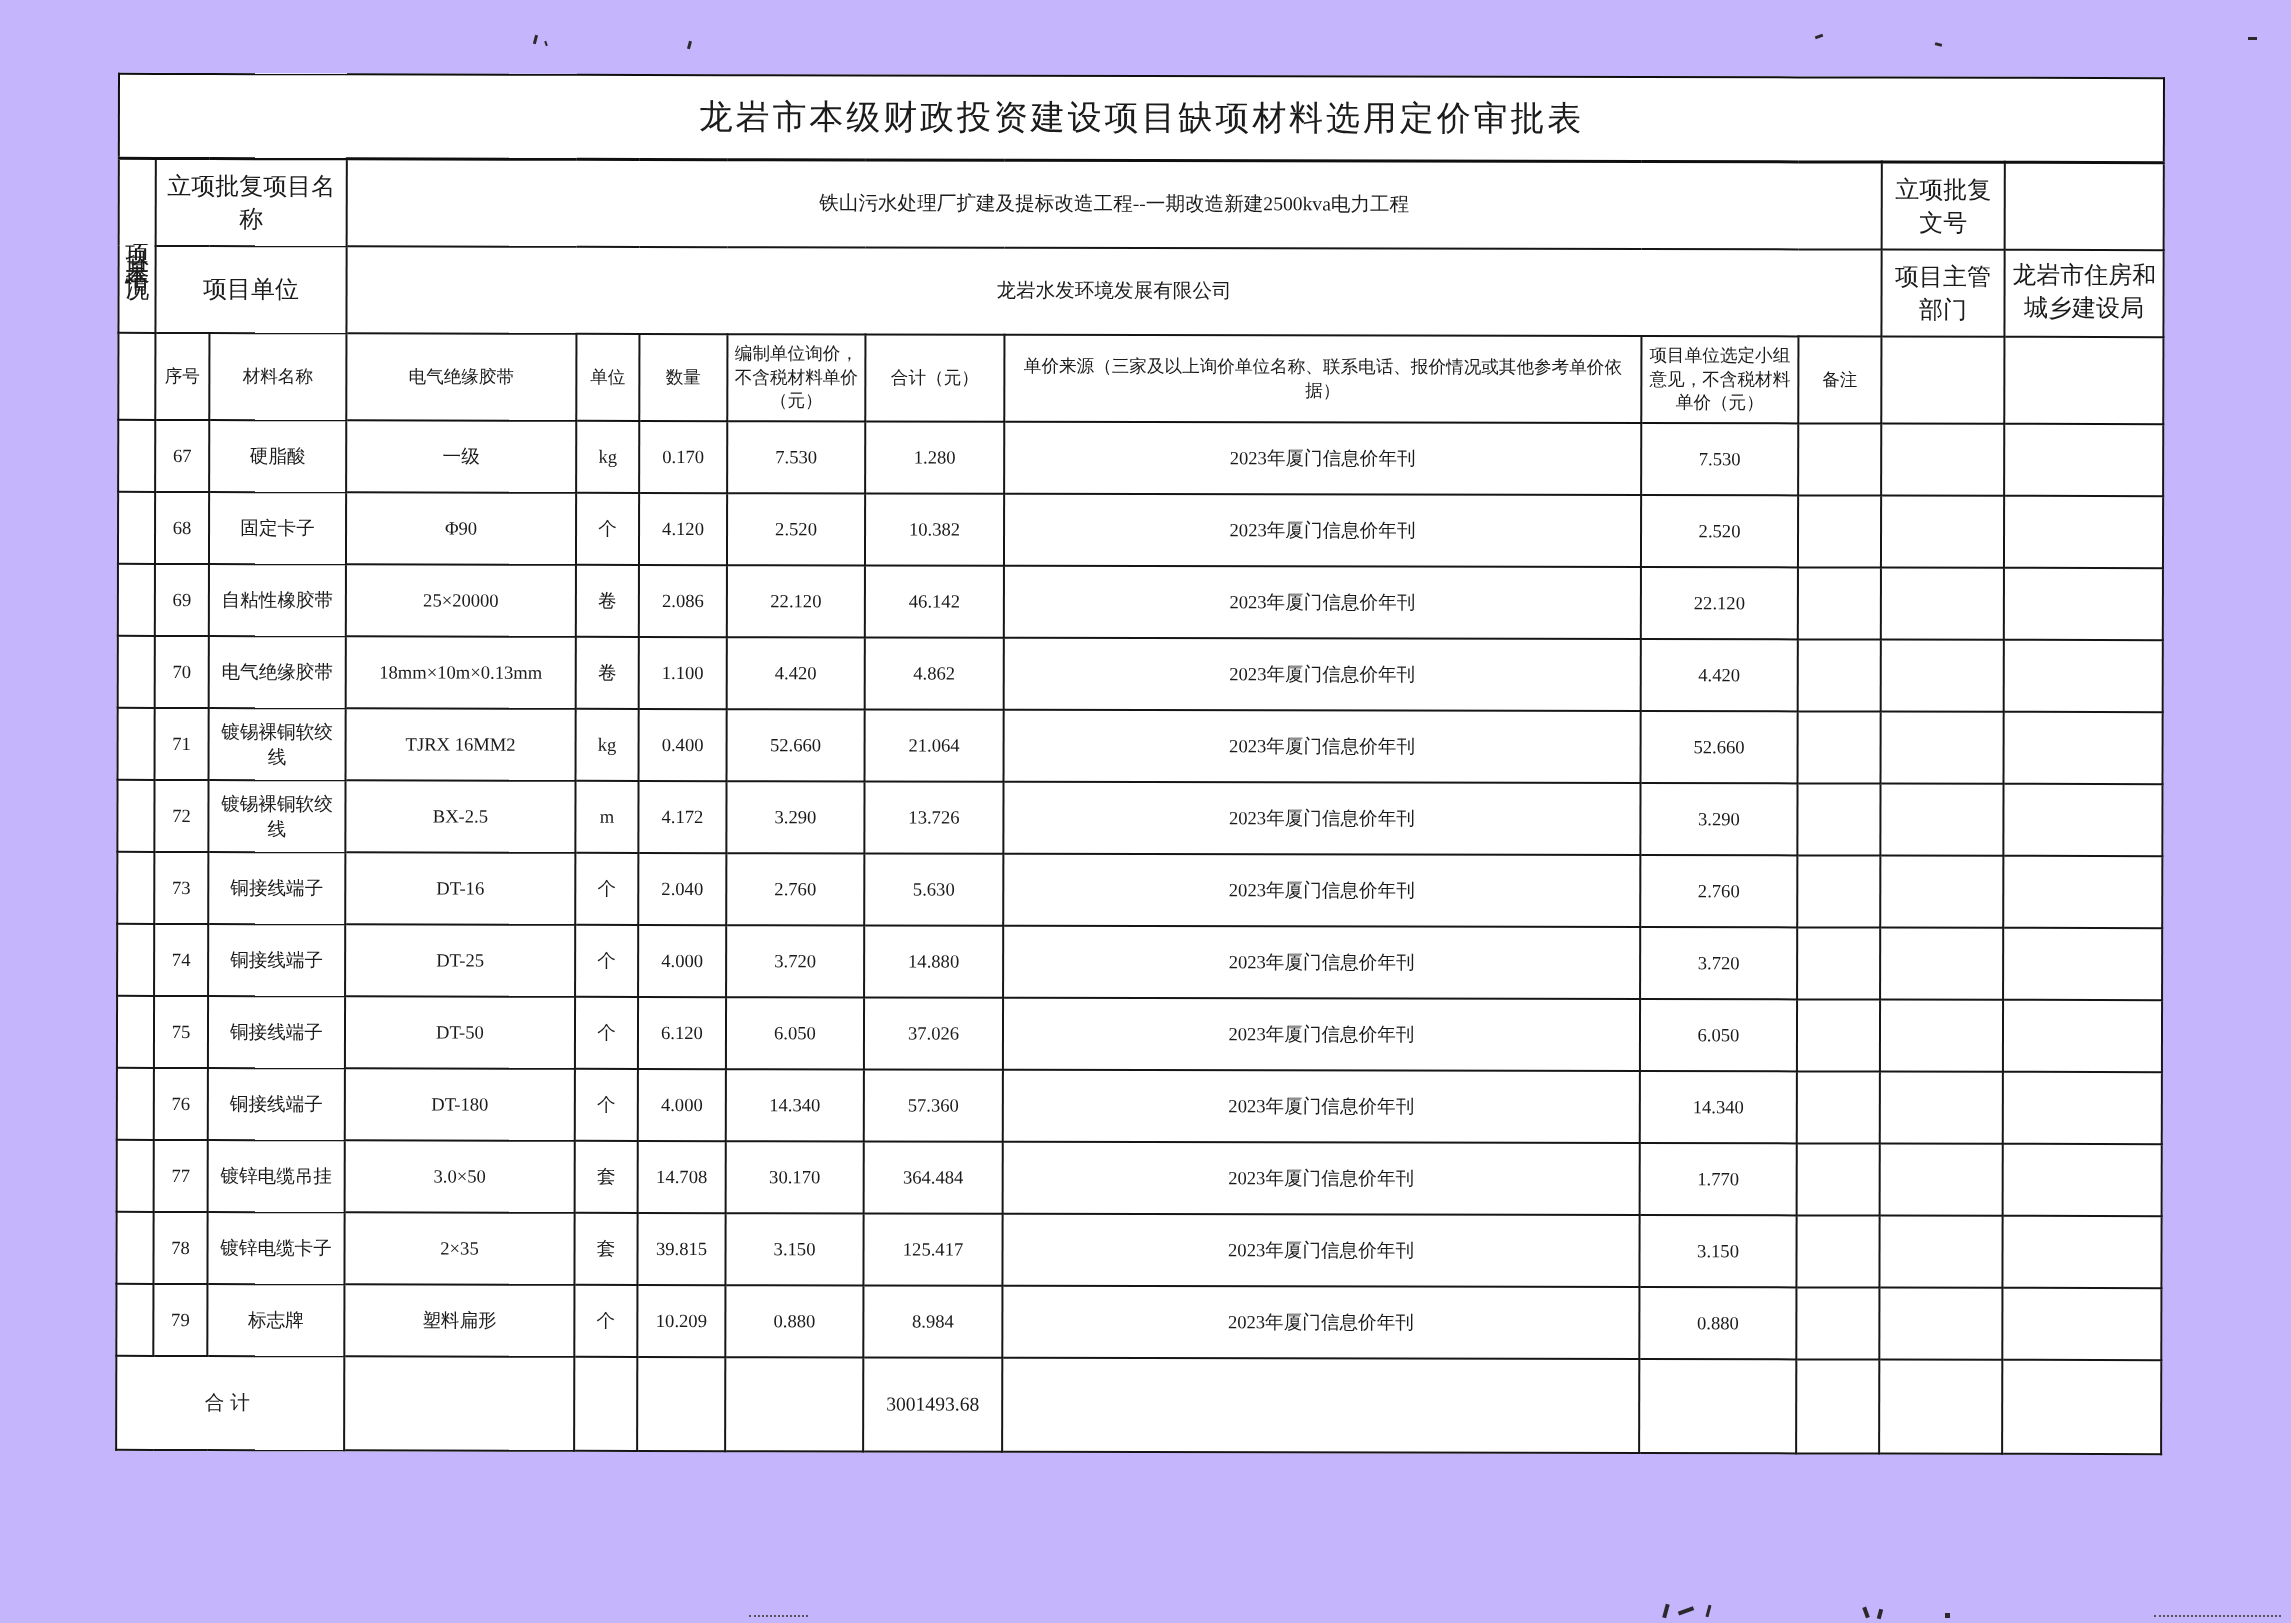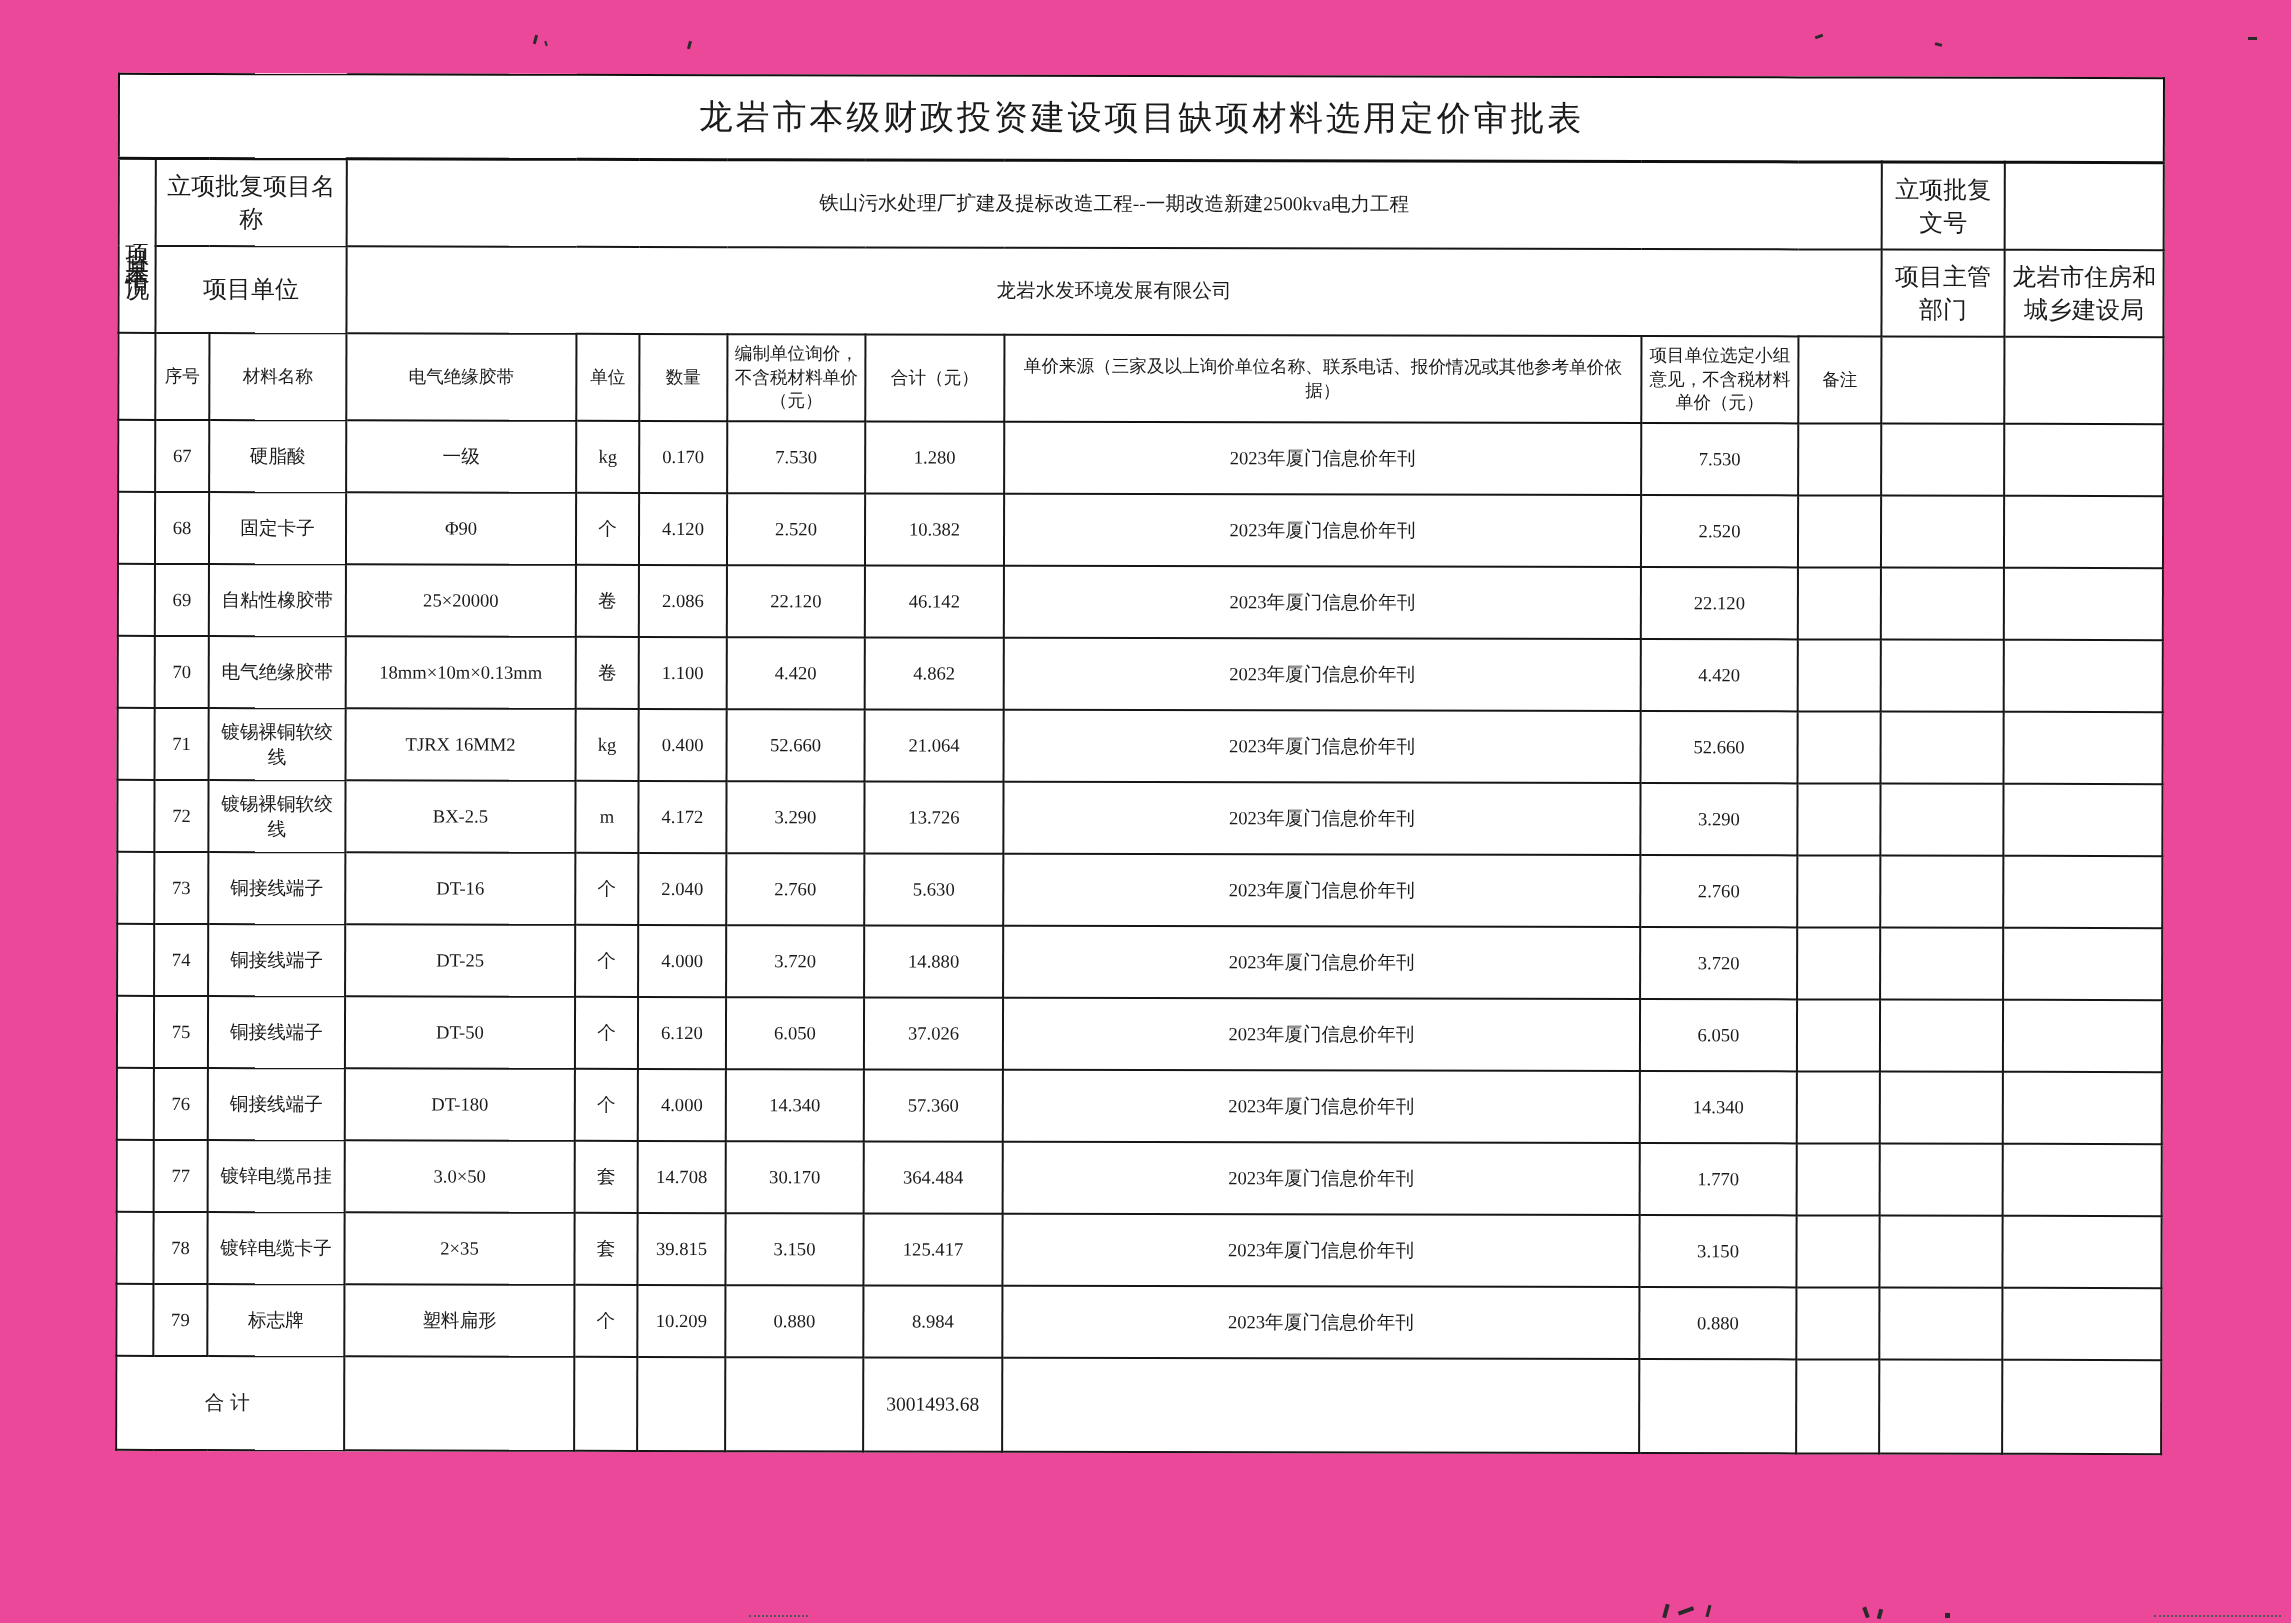--- a/index.html
+++ b/index.html
@@ -1,19 +1,19 @@
 <!DOCTYPE html>
 <html><head>
 <meta charset="utf-8">
 <style>
   html,body{margin:0;padding:0;background:#e8e8e8;}
   .page{
     position:relative;
     width:2292px;height:1623px;
-    background:#ec4899;
+    background:#c4b5fd;
     overflow:hidden;
     font-family:"Liberation Serif", serif;
     color:#1b1b1b;
   }
   table.doc{
     position:absolute;left:118px;top:75px;
     width:2046px;
     border-collapse:collapse;
     table-layout:fixed;
     transform:rotate(0.12deg);
@@ -38,21 +38,21 @@
   }
   tr.info-row td{height:81px;font-size:24px;}
   tr.info-row td.big-val{font-size:19.6px;}
   td.vert{
     writing-mode:vertical-rl;
     text-orientation:upright;
     font-size:19.6px;
     letter-spacing:6.9px;
     padding:7.8px 2px;
   }
-  td.left-val{text-align:left;padding-left:9.8px;line-height:1.5;}
+  td.left-val{text-align:left;padding-left:9.8px;line-height:1.5;font-family:Liberation Mono, monospace;}
   tr.head-row td{
     height:81px;
     font-size:17.6px;
     padding:2px 5.9px;
     border-top:2.9px solid #111;
     border-bottom:2.9px solid #111;
   }
   tr.data-row td{
     height:66px;
     font-size:18.6px;

